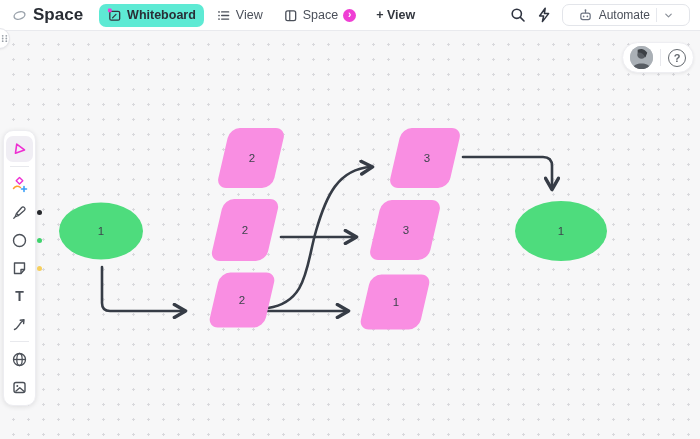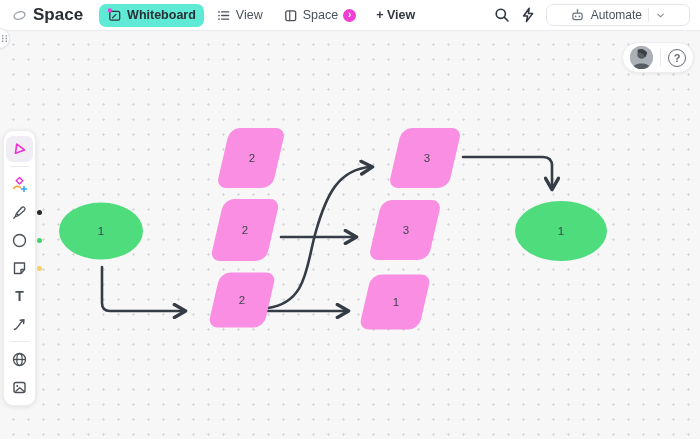--- a/index.html
+++ b/index.html
@@ -18,21 +18,21 @@
     color:#4b505a; padding:4px 8px; border-radius:7px; cursor:pointer;
     white-space:nowrap; }
   .tab.active { background:#5eead4; color:#2a2e36; font-weight:700; }
   .badge { width:13px; height:13px; border-radius:50%; background:#ef3fd4;
     color:#fff; font-size:10px; line-height:12px; font-weight:700;
     display:flex; align-items:center; justify-content:center; }
   .addview { font-weight:600; color:#33373f; }
   .tb-right { display:flex; align-items:center; gap:11px; }
   .icon-btn { display:flex; align-items:center; cursor:pointer; }
   .automate { display:flex; align-items:center; gap:6px;
-    border:1px solid #e3e5ea; border-radius:7px; padding:3px 23px;
+    border:1px solid #e3e5ea; border-radius:7px; padding:3px 15px;
     font-size:12px; color:#4b505a; background:#fff; cursor:pointer; }
   .automate .vdiv { width:1px; height:14px; background:#e6e8ed; }
 
   
   .canvas { position:relative; width:700px; height:408px; background:#f7f7f8;
     background-image:radial-gradient(circle, #d9d9dd 1px, transparent 1.4px);
     background-size:15px 15px; background-position:6px 6px; }
   .diagram { position:absolute; inset:0; }
 
   .edge-toggle { position:absolute; left:-11px; top:-3px; width:21px; height:21px;

